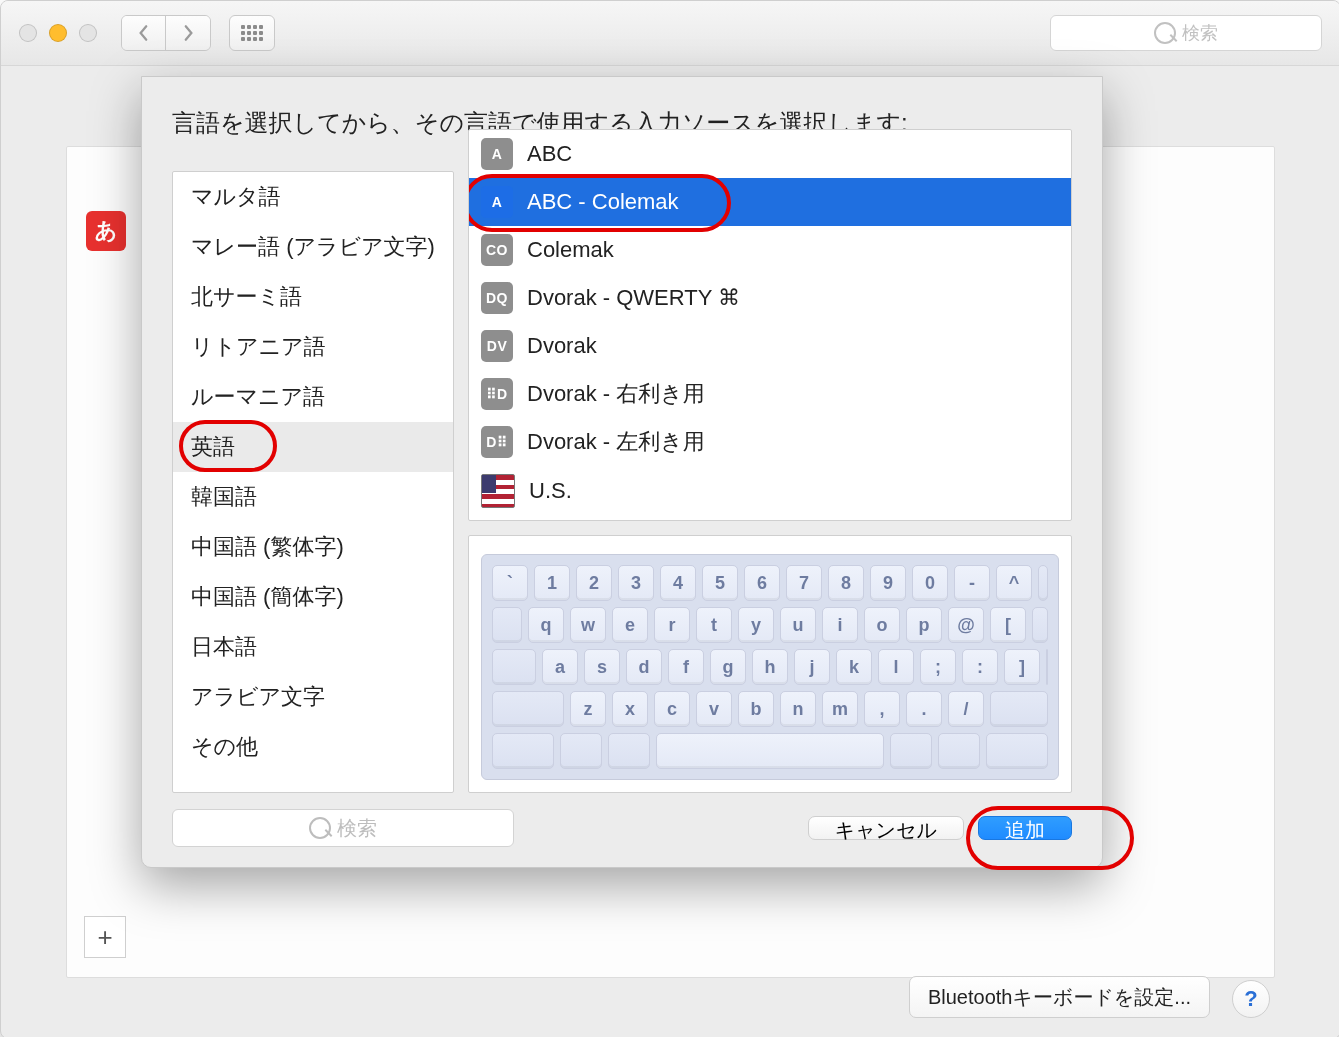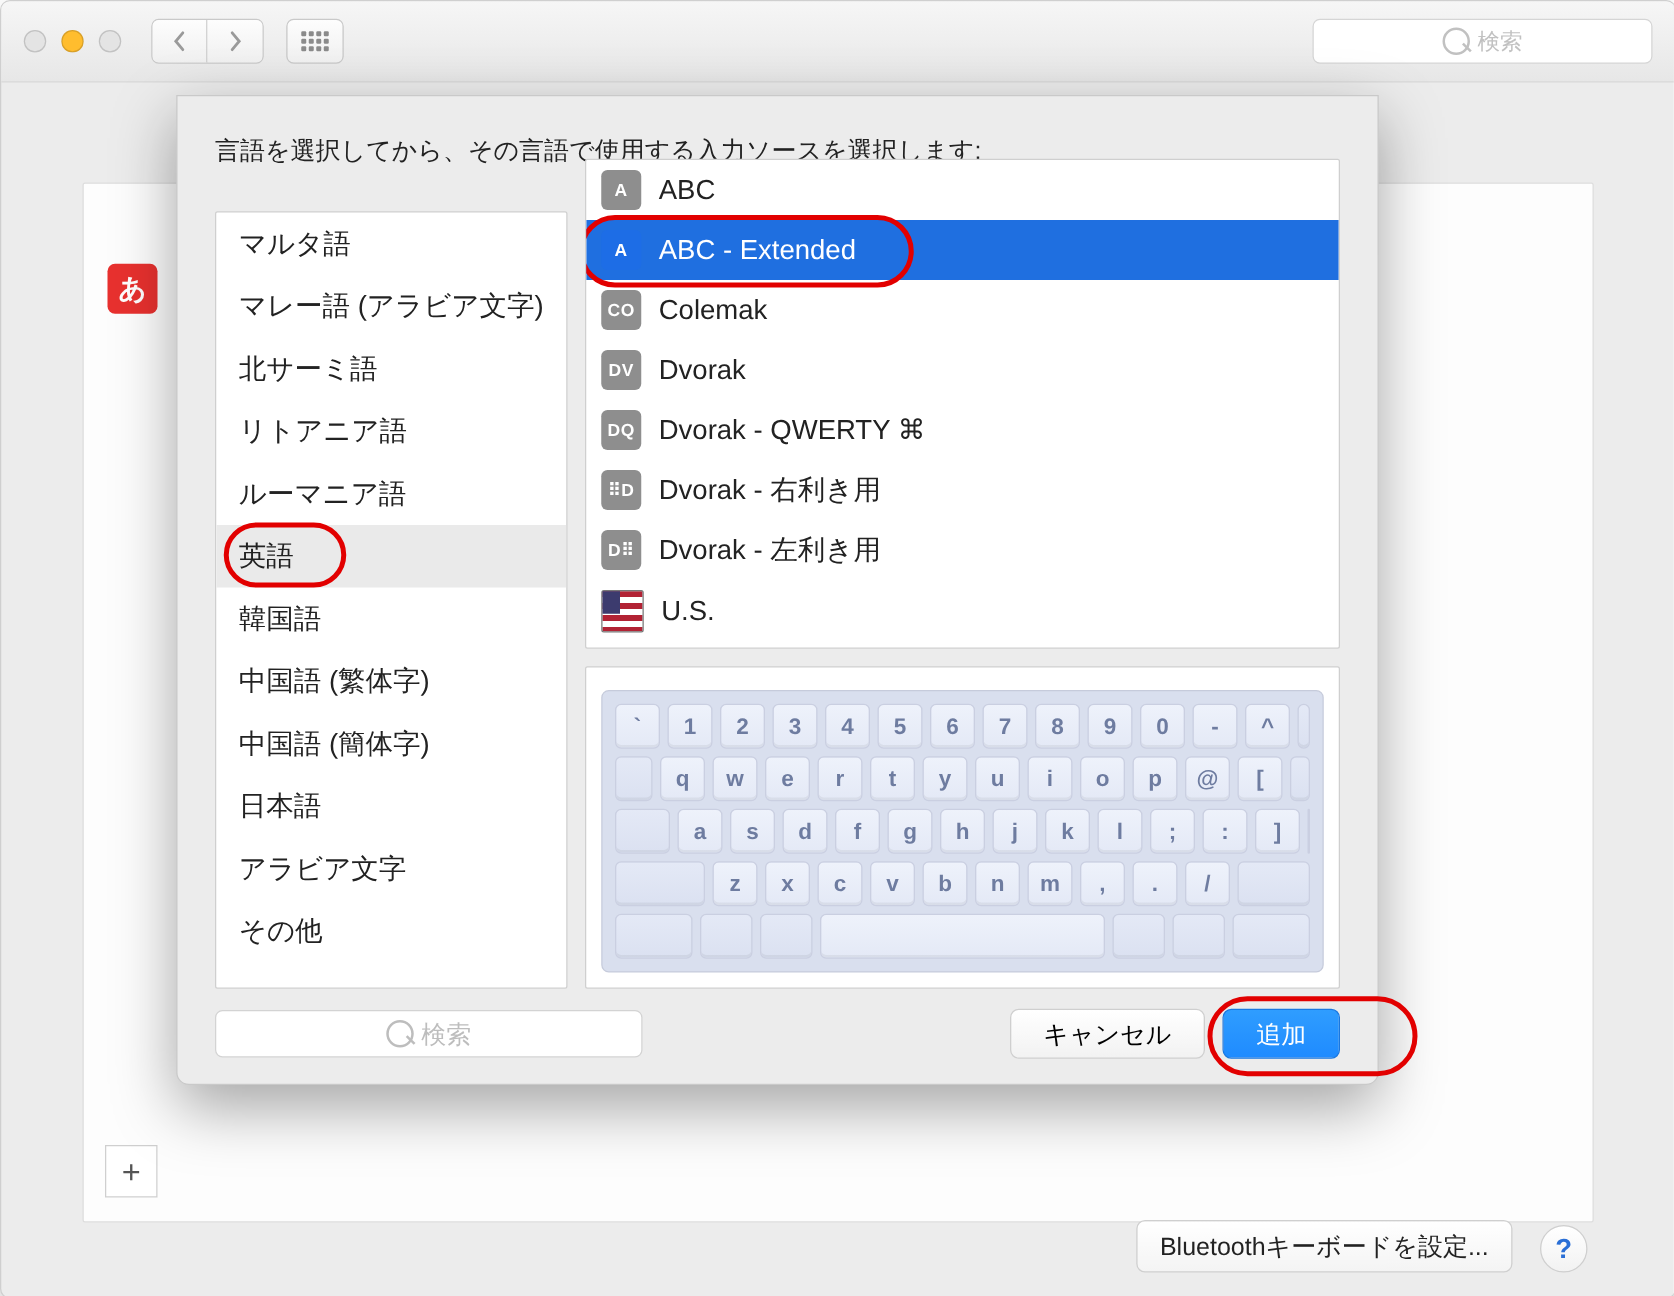--- a/index.html
+++ b/index.html
@@ -34,21 +34,21 @@
   .search{margin-left:auto;width:270px;height:34px;border:1px solid #d5d5d5;border-radius:6px;background:#fff;display:flex;align-items:center;justify-content:center;color:#c1c1c1;font-size:18px;gap:6px;}
   
   .pane-bg{position:absolute;left:65px;right:65px;top:145px;bottom:60px;border:1px solid #ddd;background:#fdfdfd;border-radius:2px;}
   .a-badge{position:absolute;left:85px;top:210px;width:40px;height:40px;border-radius:6px;background:#e8312f;color:#fff;display:flex;align-items:center;justify-content:center;font-size:22px;font-weight:600;}
   .plus-btn{position:absolute;left:83px;bottom:80px;width:40px;height:40px;background:#fff;border:1px solid #cfcfcf;border-radius:0;display:flex;align-items:center;justify-content:center;font-size:26px;color:#555;}
   .bt-btn{position:absolute;right:130px;bottom:20px;height:40px;padding:0 18px;background:linear-gradient(#fff,#f4f4f4);border:1px solid #cfcfcf;border-radius:7px;font-size:20px;display:flex;align-items:center;}
   .help-btn{position:absolute;right:70px;bottom:20px;width:36px;height:36px;border-radius:50%;border:1px solid #cfcfcf;background:linear-gradient(#fff,#f2f2f2);color:#2a6fd6;font-size:22px;display:flex;align-items:center;justify-content:center;font-weight:700;}
   
   .sheet{position:absolute;left:140px;top:75px;width:960px;height:790px;background:var(--win-bg);border:1px solid #c9c9c9;border-radius:0 0 10px 10px;box-shadow:0 18px 50px rgba(0,0,0,.35);}
   .sheet-pad{padding:30px 30px 20px;display:flex;flex-direction:column;height:100%;box-sizing:border-box;}
-  .prompt{font-size:20px;margin-bottom:16px;}
+  .prompt{font-size:24px;margin-bottom:16px;}
   .cols{display:flex;gap:14px;flex:1;min-height:0;align-items:flex-end;}
   .listbox{background:#fff;border:1px solid #cfcfcf;border-radius:2px;overflow:auto;}
   .left{width:340px;height:620px;}
   .right{flex:1;display:flex;flex-direction:column;gap:14px;}
   .sources{height:390px;}
   .left .row{padding:10px 18px;font-size:22px;cursor:default;position:relative;}
   .left .row.sel{background:#eaeaea;}
   .src-row{display:flex;align-items:center;gap:14px;padding:8px 12px;font-size:22px;position:relative;}
   .src-row.sel{background:var(--row-sel);color:#fff;}
   .ico{width:32px;height:32px;border-radius:5px;background:#8e8e8e;color:#fff;font-size:14px;font-weight:700;display:flex;align-items:center;justify-content:center;flex:0 0 auto;letter-spacing:.5px;}
@@ -58,21 +58,21 @@
   
   .kbd{background:#fff;border:1px solid #cfcfcf;border-radius:2px;padding:18px 12px 12px;}
   .kbd-inner{background:#d9dfee;border:1px solid #c6cbdb;border-radius:6px;padding:10px;}
   .krow{display:flex;gap:6px;margin-bottom:6px;}
   .krow:last-child{margin-bottom:0;}
   .key{height:34px;background:linear-gradient(var(--key-face),#e4e9f6);border:1px solid var(--key-edge);border-radius:5px;color:var(--key-txt);font-size:18px;font-weight:600;display:flex;align-items:center;justify-content:center;box-shadow:inset 0 -2px 0 rgba(0,0,0,.05);}
   .sp{background:linear-gradient(#e4e9f6,#dbe1f1);}
   
   .sheet-bottom{display:flex;align-items:center;gap:14px;margin-top:16px;}
   .sheet-search{width:340px;height:36px;border:1px solid #d3d3d3;border-radius:6px;background:#fff;display:flex;align-items:center;justify-content:center;color:#bdbdbd;font-size:20px;gap:6px;}
-  .btn{height:40px;padding:0 26px;border-radius:7px;border:1px solid #cfcfcf;font-size:20px;background:linear-gradient(#fff,#f2f2f2);cursor:default;}
+  .btn{height:24px;padding:0 26px;border-radius:7px;border:1px solid #cfcfcf;font-size:20px;background:linear-gradient(#fff,#f2f2f2);cursor:default;}
   .btn.primary{background:linear-gradient(var(--blue-btn2),var(--blue-btn));border:1px solid #1977e0;color:#fff;}
   
   .ann{position:absolute;border:4px solid var(--highlight);border-radius:999px;pointer-events:none;}
   svg.chev{width:14px;height:18px;}
   .mag{width:18px;height:18px;border:2px solid currentColor;border-radius:50%;position:relative;}
   .mag::after{content:"";position:absolute;width:9px;height:2px;background:currentColor;transform:rotate(45deg);left:13px;top:13px;}
 </style>
 </head>
 <body>
 
@@ -142,34 +142,34 @@
             <div class="row">その他</div>
           </div>
         <div class="right">
           <div class="listbox sources" id="src-list">
               <div class="src-row">
                 <div class="ico">A</div>
                 <span>ABC</span>
               </div>
               <div class="src-row sel">
                 <div class="ico blue">A</div>
-                <span>ABC - Extended</span>
+                <span>ABC - Colemak</span>
                 <div class="ann" style="left: -6px; top: -4px; width: 260px; height: 50px;"></div>
               </div>
               <div class="src-row">
                 <div class="ico">CO</div>
                 <span>Colemak</span>
               </div>
               <div class="src-row">
+                <div class="ico">DQ</div>
+                <span>Dvorak - QWERTY ⌘</span>
+              </div>
+              <div class="src-row">
                 <div class="ico">DV</div>
                 <span>Dvorak</span>
-              </div>
-              <div class="src-row">
-                <div class="ico">DQ</div>
-                <span>Dvorak - QWERTY ⌘</span>
               </div>
               <div class="src-row">
                 <div class="ico">⠿D</div>
                 <span>Dvorak - 右利き用</span>
               </div>
               <div class="src-row">
                 <div class="ico">D⠿</div>
                 <span>Dvorak - 左利き用</span>
               </div>
               <div class="src-row">

